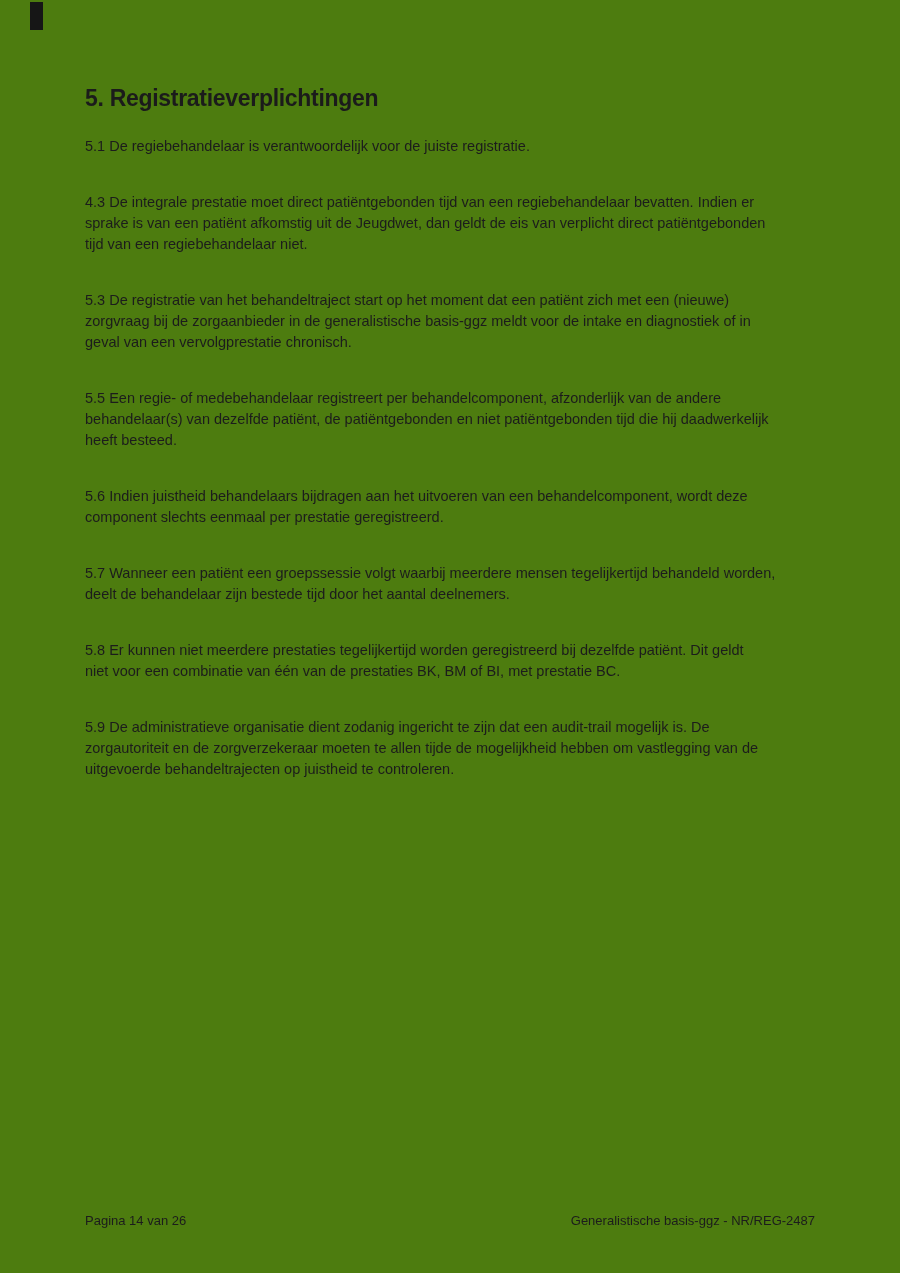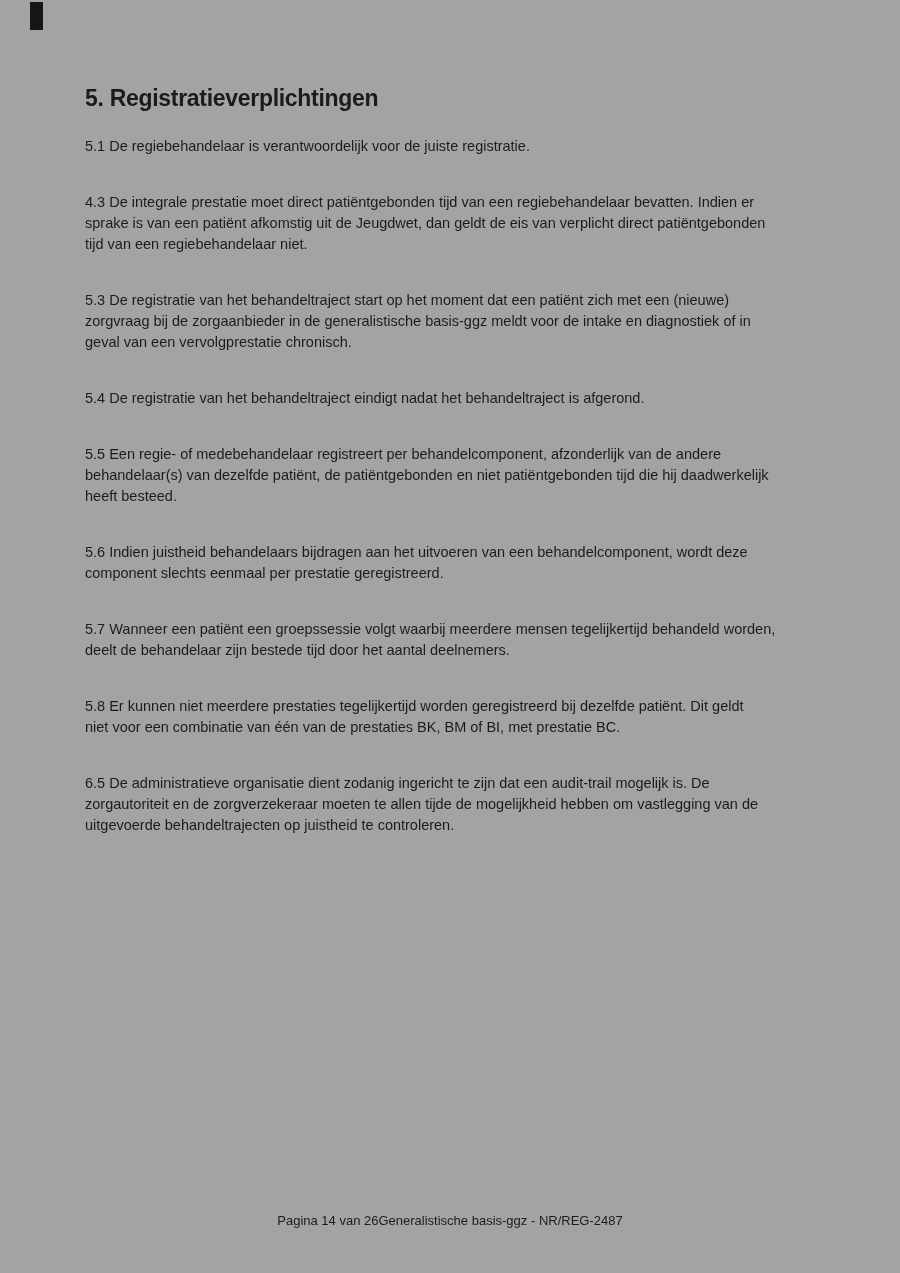--- a/index.html
+++ b/index.html
@@ -8,21 +8,21 @@
     height: 1273px;
     background: #ffffff;
     font-family: "Liberation Sans", "DejaVu Sans", sans-serif;
     color: #1c1c1c;
     overflow: hidden;
   }
   .page {
     position: relative;
     width: 900px;
     height: 1273px;
-    background: #a3a3a3;
+    background: #4d7c0f;
   }
   .scan-mark {
     position: absolute;
     left: 30px;
     top: 2px;
     width: 13px;
     height: 28px;
     background: #161616;
   }
   .content {
@@ -48,21 +48,21 @@
   }
   p.clause .num {
     font-weight: normal;
   }
   .footer {
     position: absolute;
     left: 85px;
     right: 85px;
     top: 1213px;
     display: flex;
-    justify-content: center;
+    justify-content: space-between;
     font-size: 13px;
     line-height: 16px;
     color: #1c1c1c;
   }
 </style>
 </head>
 <body>
 
 <div class="page">
 
@@ -75,36 +75,35 @@
     <p class="clause"><span class="num">5.1</span> <span>De regiebehandelaar is verantwoordelijk voor de juiste registratie.</span></p>
 
     <p class="clause"><span class="num">4.3</span> <span>De integrale prestatie moet direct patiëntgebonden tijd van een regiebehandelaar bevatten. Indien er
 sprake is van een patiënt afkomstig uit de Jeugdwet, dan geldt de eis van verplicht direct patiëntgebonden
 tijd van een regiebehandelaar niet.</span></p>
 
     <p class="clause"><span class="num">5.3</span> <span>De registratie van het behandeltraject start op het moment dat een patiënt zich met een (nieuwe)
 zorgvraag bij de zorgaanbieder in de generalistische basis-ggz meldt voor de intake en diagnostiek of in
 geval van een vervolgprestatie chronisch.</span></p>
 
-    <p class="clause"><span class="num">5.4</span> <span>De registratie van het behandeltraject eindigt nadat het behandeltraject is afgerond.</span></p>
 
     <p class="clause"><span class="num">5.5</span> <span>Een regie- of medebehandelaar registreert per behandelcomponent, afzonderlijk van de andere
 behandelaar(s) van dezelfde patiënt, de patiëntgebonden en niet patiëntgebonden tijd die hij daadwerkelijk
 heeft besteed.</span></p>
 
     <p class="clause"><span class="num">5.6</span> <span>Indien juistheid behandelaars bijdragen aan het uitvoeren van een behandelcomponent, wordt deze
 component slechts eenmaal per prestatie geregistreerd.</span></p>
 
     <p class="clause"><span class="num">5.7</span> <span>Wanneer een patiënt een groepssessie volgt waarbij meerdere mensen tegelijkertijd behandeld worden,
 deelt de behandelaar zijn bestede tijd door het aantal deelnemers.</span></p>
 
     <p class="clause"><span class="num">5.8</span> <span>Er kunnen niet meerdere prestaties tegelijkertijd worden geregistreerd bij dezelfde patiënt. Dit geldt
 niet voor een combinatie van één van de prestaties BK, BM of BI, met prestatie BC.</span></p>
 
-    <p class="clause"><span class="num">6.5</span> <span>De administratieve organisatie dient zodanig ingericht te zijn dat een audit-trail mogelijk is. De
+    <p class="clause"><span class="num">5.9</span> <span>De administratieve organisatie dient zodanig ingericht te zijn dat een audit-trail mogelijk is. De
 zorgautoriteit en de zorgverzekeraar moeten te allen tijde de mogelijkheid hebben om vastlegging van de
 uitgevoerde behandeltrajecten op juistheid te controleren.</span></p>
 
   </div>
 
   <div class="footer">
     <span>Pagina 14 van 26</span>
     <span>Generalistische basis-ggz - NR/REG-2487</span>
   </div>
 

